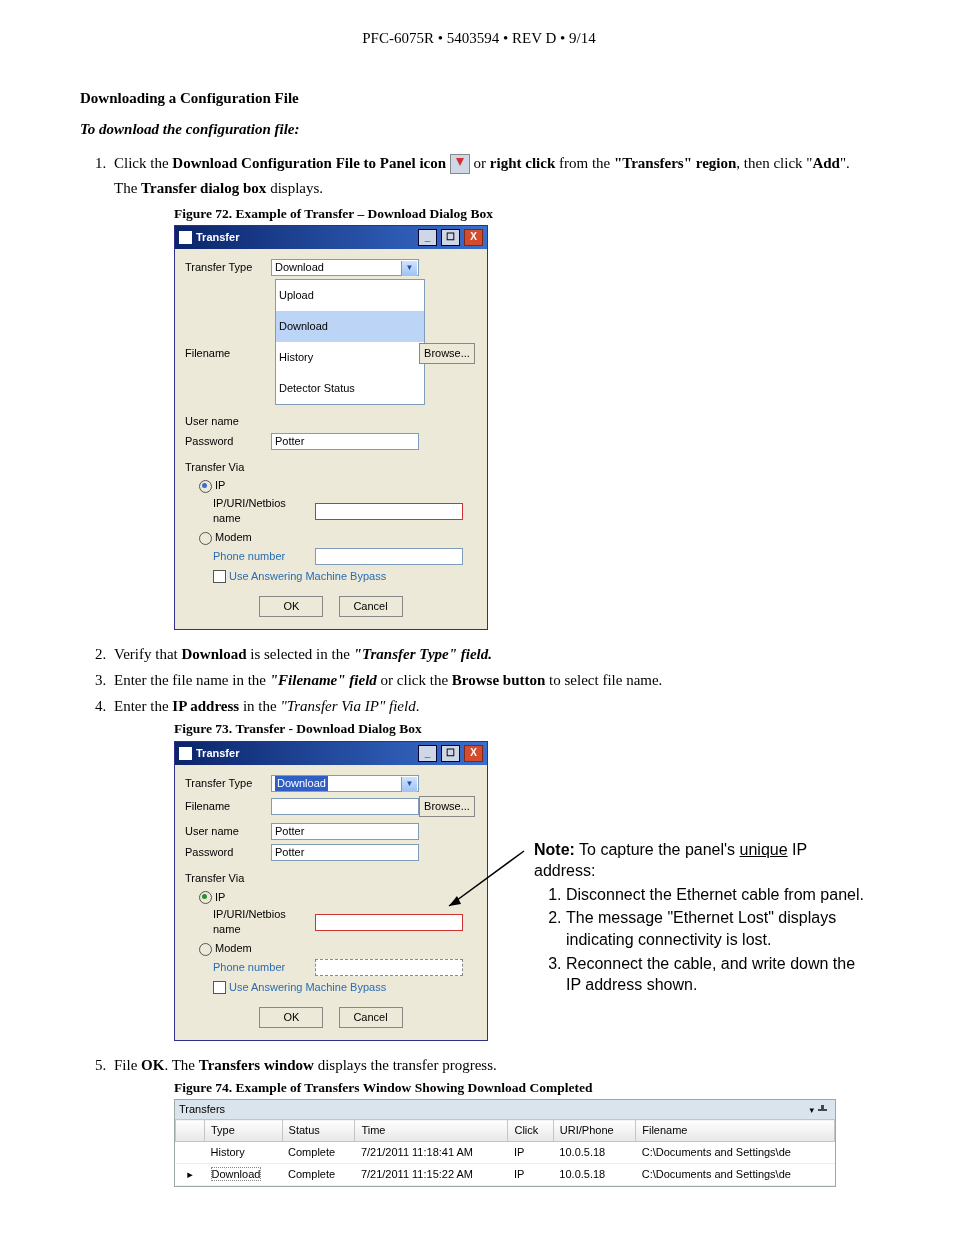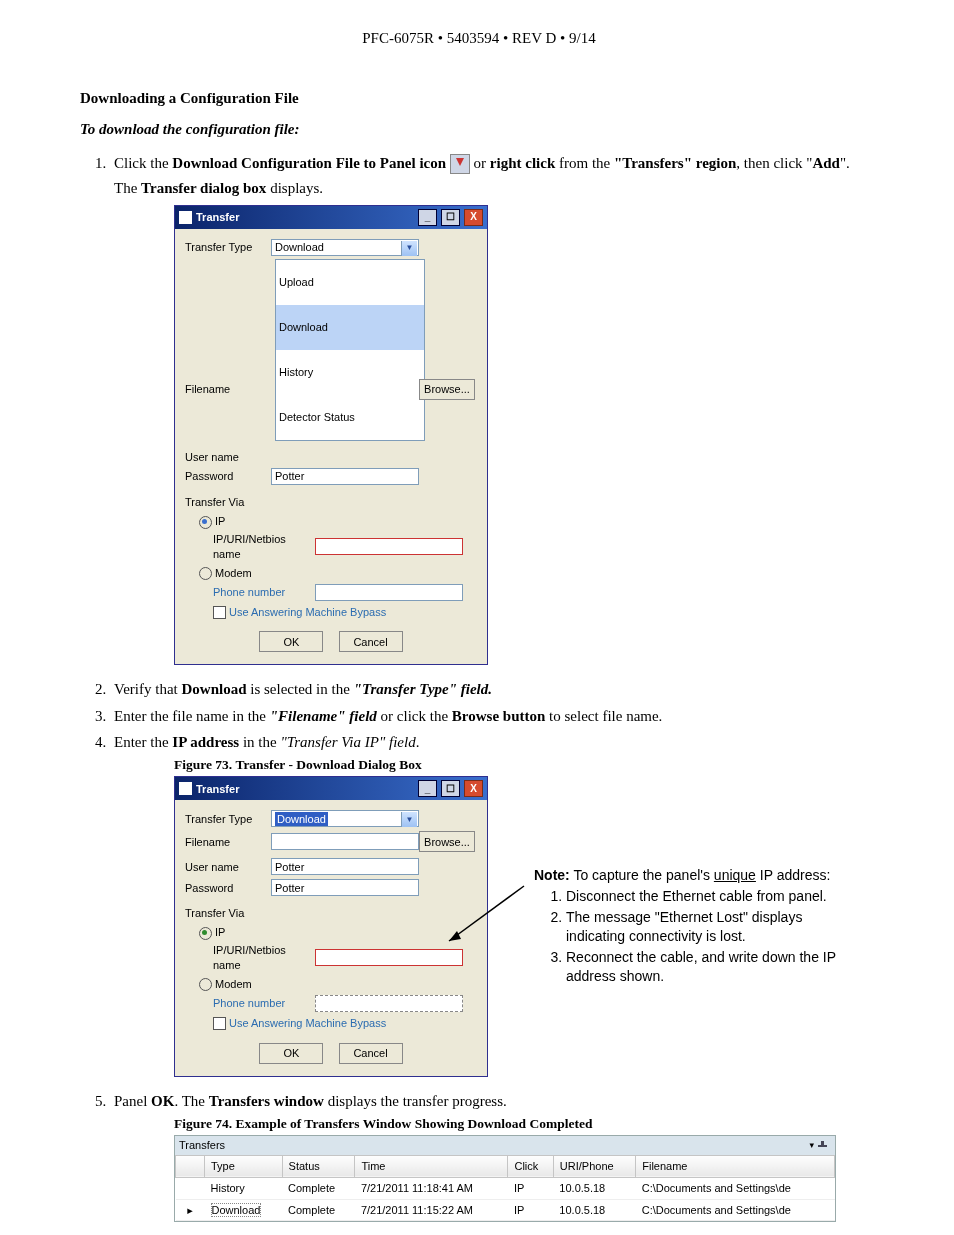--- a/index.html
+++ b/index.html
@@ -62,21 +62,21 @@
   .fsel .dd {
     position:absolute; right:1px; top:1px; width:15px; height:15px;
     background: linear-gradient(#cfe3ff,#9ec2f3);
     border-left:1px solid #7f9db9;
     display:flex;align-items:center;justify-content:center;font-size:8px;color:#2a4e9b;
   }
   .flist {
     border:1px solid #7f9db9; background:#fff; width:148px;
     font-size:11px; margin-left:90px; margin-top:-1px;
   }
-  .flist div { padding:11px 3px; height:23px; display:flex; align-items:center;}
+  .flist div { padding:4px 3px; height:23px; display:flex; align-items:center;}
   .flist .sel { background:#bcd4f6; }
   .btn {
     border:1px solid #888; background:#ece9d8; height:19px;
     font-size:11px; display:inline-flex; align-items:center; justify-content:center;
   }
   .btn.browse { width:54px; }
   .btn.ok, .btn.cancel { width:62px; }
   .btn-row { text-align:center; margin-top:12px; }
   .btn-row .btn { margin: 0 6px; }
   .subindent { margin-left: 14px; }
@@ -87,23 +87,24 @@
   .blue-txt{color:#2b6cb0;}
   .red-border{border:1px solid #c33 !important;}
   .hilite{background:#2f5ec4;color:#fff;padding:0 2px;}
   .dash-fld{
     border:1px dashed #555; background:#fff; height:17px;
     width:148px; box-sizing:border-box;
   }
   .arrow-svg{position:absolute;}
   .note-block{
     font-family: Arial, Helvetica, sans-serif;
-    font-size: 14px;
+    font-size: 16px;
     position: absolute;
     width: 330px;
+    margin-top: 8px;
   }
   .note-block ol{margin:2px 0 0 14px;padding-left:18px;}
   .note-block li{margin-bottom:2px;}
   .underline{text-decoration:underline;}
   .rel{position:relative;}
   
   .twin {
     font-family: Tahoma, Arial, sans-serif;
     font-size: 11px;
     border:1px solid #9aa;
@@ -149,20 +150,21 @@
 
 <ol class="steps" start="1">
   <li>
     <span>Click the </span><b>Download Configuration File to Panel icon</b>
     <span class="dl-icon"></span>
     <span> or </span><b>right click</b><span> from the </span><b>"Transfers" region</b><span>, then click "</span><b>Add</b><span>".</span>
     <div class="indent-line" style="margin-left:0;">
       <span>The </span><b>Transfer dialog box</b><span> displays.</span>
     </div>
 
+    <div class="fig-cap">Figure 72.  Example of Transfer – Download Dialog Box</div>
     <div class="fig-wrap">
 
       <div class="dlg">
         <div class="dlg-title">
           <span class="sysicon"></span>
           <span>Transfer</span>
           <span class="spacer"></span>
           <span class="winbtn">_</span>
           <span class="winbtn">☐</span>
           <span class="winbtn close">X</span>
@@ -304,21 +306,21 @@
           <li>The message "Ethernet Lost" displays indicating connectivity is lost.</li>
           <li>Reconnect the cable, and write down the IP address shown.</li>
         </ol>
       </div>
     </div>
   </li>
 </ol>
 
 <ol class="steps" start="5">
   <li>
-    <span>Panel </span><b>OK</b><span>. The </span><b>Transfers window</b><span> displays the transfer progress.</span>
+    <span>File </span><b>OK</b><span>. The </span><b>Transfers window</b><span> displays the transfer progress.</span>
 
     <div class="fig-cap">Figure 74. Example of Transfers Window Showing Download Completed</div>
     <div class="twin">
       <div class="tw-title">
         <span>Transfers</span>
         <span class="spacer"></span>
         <span style="font-size:9px;">▾</span>
         <span class="pin" style="margin:0 4px;"></span>
       </div>
       <table>

